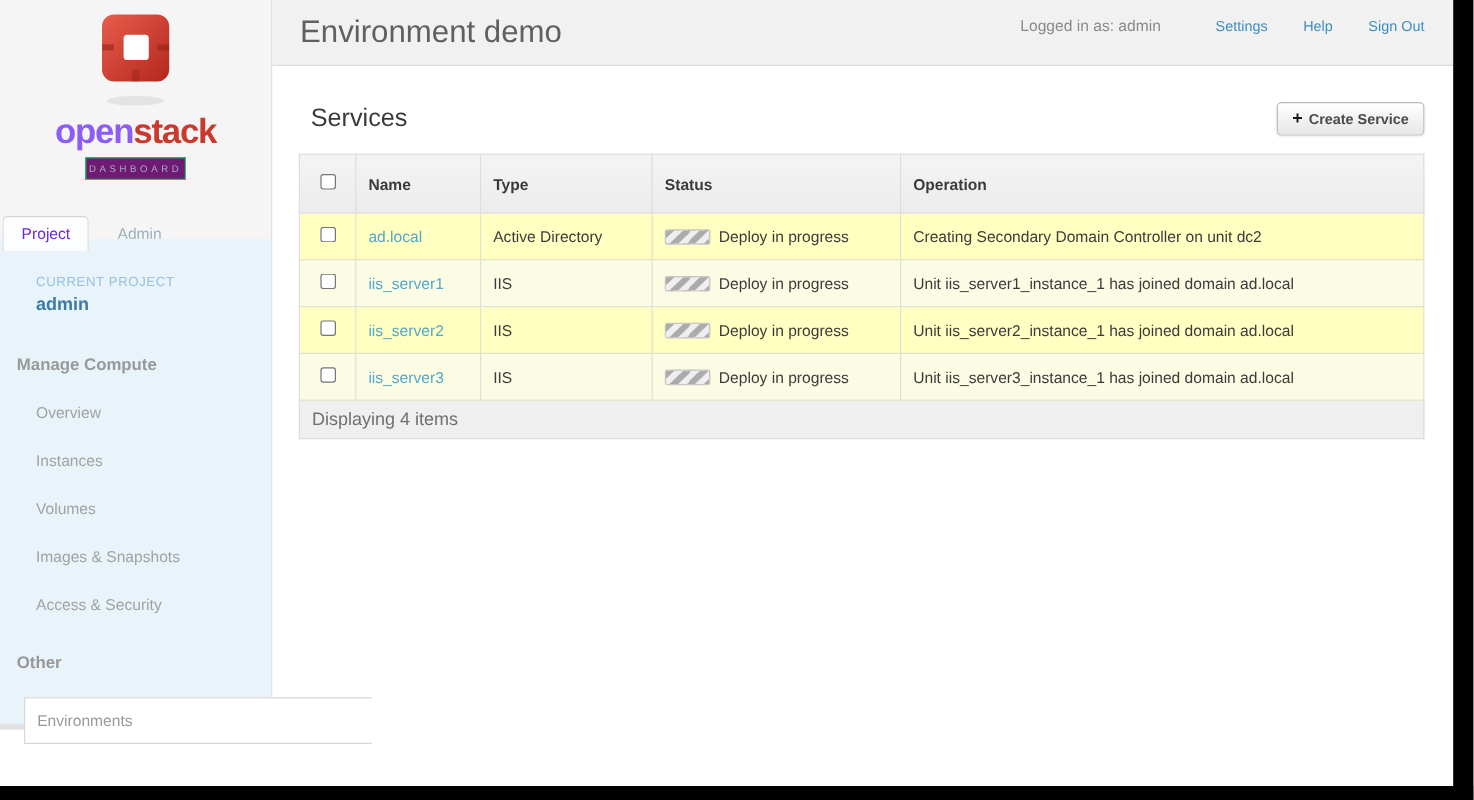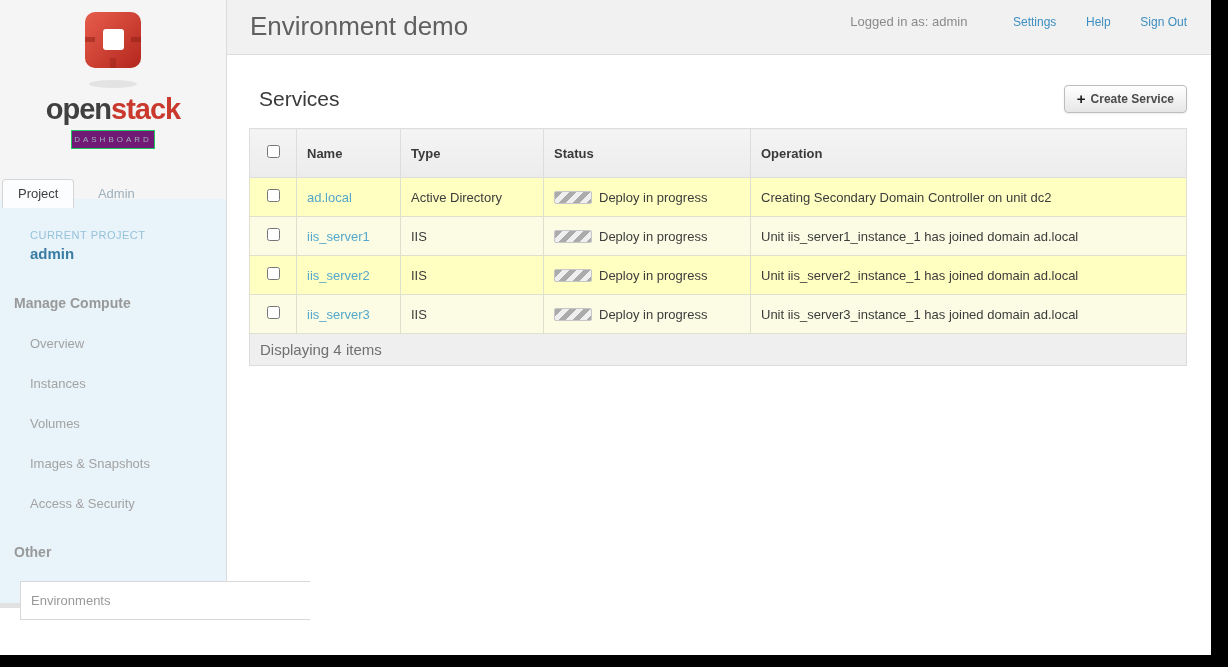--- a/index.html
+++ b/index.html
@@ -8,28 +8,28 @@
 
   
   .black-right  { position:absolute; top:0; right:0; width:17px; height:667px; background:#000; }
   .black-bottom { position:absolute; left:0; bottom:0; width:1228px; height:12px; background:#000; }
 
   
   .sidebar { position:absolute; left:0; top:0; width:227px; height:608px;
              background:#f5f5f5; border-right:1px solid #dcdcdc; border-bottom:5px solid #e2e2e2; }
   .logo-block { padding-top:10px; text-align:center; }
   .wordmark { font-size:29px; font-weight:bold; letter-spacing:-1px; line-height:30px; }
-  .wordmark .w-open  { color:#404040; }
+  .wordmark .w-open  { color:#8b5cf6; }
   .wordmark .w-stack { color:#c9392e; }
   .dash-box { display:inline-block; margin-top:6px; padding:4px 2px; background:#701a75;
               border:1px solid #22c55e; font-size:8px; letter-spacing:3px; color:#a2b1bb; }
   .tab-bar { position:relative; margin-top:30px; height:28px; padding-left:2px; }
   .tab { display:inline-block; font-size:13px; padding:6px 15px 7px; cursor:default; }
   .tab.active { background:#fbfdfe; border:1px solid #d6d6d6; border-bottom:none;
-                border-radius:4px 4px 0 0; color:#404040; position:relative; z-index:2; }
+                border-radius:4px 4px 0 0; color:#6d28d9; position:relative; z-index:2; }
   .tab.inactive { color:#9cb0bc; padding:6px 19px 7px; }
   .blue-panel { position:absolute; left:0; right:0; top:199px; bottom:0; background:#e8f3fa; overflow:visible; }
   .cur-proj { margin:30px 0 0 30px; }
   .cur-proj-label { font-size:11px; letter-spacing:.5px; color:#96c2da; }
   .cur-proj-name  { font-size:15px; font-weight:bold; color:#3a7ca3; margin-top:4px; }
   .nav-heading { margin:33px 0 0 14px; font-size:14px; font-weight:bold; color:#999; }
   .nav-item { margin:25px 0 0 30px; font-size:13px; color:#a3a3a3; cursor:pointer; }
   .nav-item-active { position:relative; z-index:3; margin:21px 0 0 20px; width:290px;
                      background:#fff; border:1px solid #d8d8d8; border-right:none;
                      padding:11px 0 11px 10px; font-size:13px; color:#999; cursor:pointer; }

